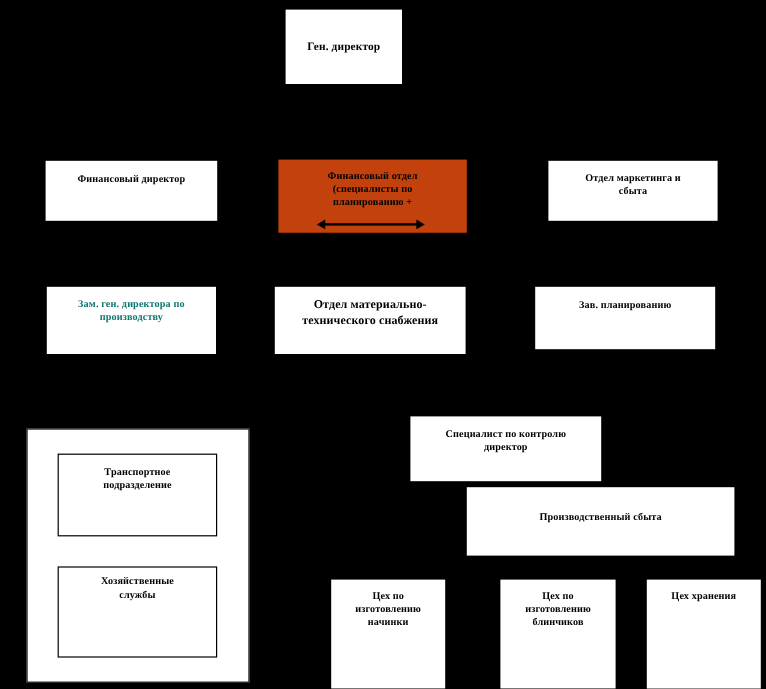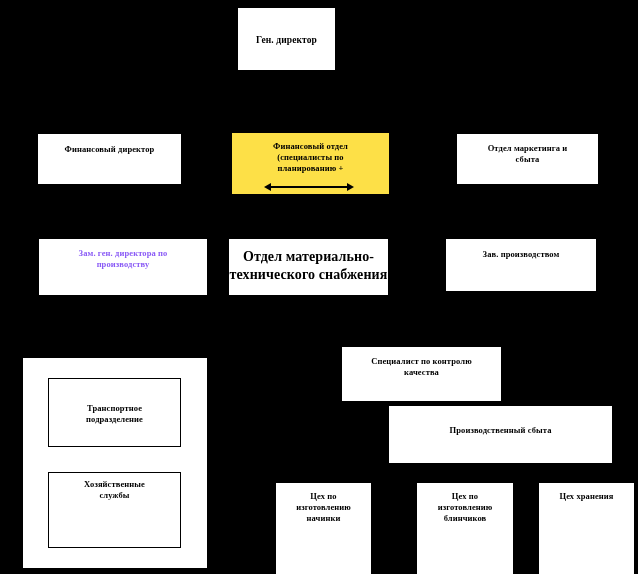--- a/index.html
+++ b/index.html
@@ -75,48 +75,48 @@
 
   <div class="group-panel" id="group-panels" style="left: 22px; top: 357px; width: 186px; height: 212px; background: rgb(255, 255, 255);"></div>
 
   <div id="nodes-layer">
       <div class="node plain" style="left: 238px; top: 8px; width: 97px; height: 62px; background: rgb(255, 255, 255); color: rgb(0, 0, 0); padding-top: 26px;">
         <span class="label" style="font-size: 9.5px;">Ген. директор</span>
       </div>
       <div class="node plain" style="left: 38px; top: 134px; width: 143px; height: 50px; background: rgb(255, 255, 255); color: rgb(0, 0, 0); padding-top: 10px;">
         <span class="label" style="font-size: 8.5px;">Финансовый директор</span>
       </div>
-      <div class="node plain" style="left: 232px; top: 133px; width: 157px; height: 61px; background: #fde047; color: rgb(0, 0, 0); padding-top: 8px;">
+      <div class="node plain" style="left: 232px; top: 133px; width: 157px; height: 61px; background: #c2410c; color: rgb(0, 0, 0); padding-top: 8px;">
         <span class="label" style="font-size: 8.5px;">Финансовый отдел
 (специалисты по
 планированию +</span>
       </div>
       <div class="node plain" style="left: 446px; top: 134px; width: 141px; height: 50px; background: rgb(255, 255, 255); color: rgb(0, 0, 0); padding-top: 9px; margin-left: 11px;">
         <span class="label" style="font-size: 8.5px;">Отдел маркетинга и
 сбыта</span>
       </div>
-      <div class="node plain" style="left: 39px; top: 239px; width: 168px; height: 56px; background: rgb(255, 255, 255); color: #8b5cf6; padding-top: 9px;">
+      <div class="node plain" style="left: 39px; top: 239px; width: 141px; height: 56px; background: rgb(255, 255, 255); color: #0f766e; padding-top: 9px;">
         <span class="label" style="font-size: 8.5px;">Зам. ген. директора по
 производству</span>
       </div>
       <div class="node plain" style="left: 229px; top: 239px; width: 159px; height: 56px; background: rgb(255, 255, 255); color: rgb(0, 0, 0); padding-top: 9px;">
-        <span class="label" style="font-size: 14px;">Отдел материально-
+        <span class="label" style="font-size: 10px;">Отдел материально-
 технического снабжения</span>
       </div>
       <div class="node plain" style="left: 446px; top: 239px; width: 150px; height: 52px; background: rgb(255, 255, 255); color: rgb(0, 0, 0); padding-top: 10px;">
-        <span class="label" style="font-size: 8.5px;">Зав. производством</span>
+        <span class="label" style="font-size: 8.5px;">Зав. планированию</span>
       </div>
       <div class="node plain" style="left: 342px; top: 347px; width: 159px; height: 54px; background: rgb(255, 255, 255); color: rgb(0, 0, 0); padding-top: 9px;">
         <span class="label" style="font-size: 8.5px;">Специалист по контролю
-качества</span>
+директор</span>
       </div>
       <div class="node plain" style="left: 389px; top: 406px; width: 223px; height: 57px; background: rgb(255, 255, 255); color: rgb(0, 0, 0); padding-top: 19px;">
         <span class="label" style="font-size: 8.5px;">Производственный сбыта</span>
       </div>
-      <div class="node outlined" style="left: 48px; top: 378px; width: 133px; height: 69px; background: rgb(255, 255, 255); color: rgb(0, 0, 0); padding-top: 24px;">
+      <div class="node outlined" style="left: 48px; top: 378px; width: 133px; height: 69px; background: rgb(255, 255, 255); color: rgb(0, 0, 0); padding-top: 9px;">
         <span class="label" style="font-size: 8.5px;">Транспортное
 подразделение</span>
       </div>
       <div class="node outlined" style="left: 48px; top: 472px; width: 133px; height: 76px; background: rgb(255, 255, 255); color: rgb(0, 0, 0); padding-top: 6px;">
         <span class="label" style="font-size: 8.5px;">Хозяйственные
 службы</span>
       </div>
       <div class="node plain" style="left: 276px; top: 483px; width: 95px; height: 91px; background: rgb(255, 255, 255); color: rgb(0, 0, 0); padding-top: 8px;">
         <span class="label" style="font-size: 8.5px;">Цех по
 изготовлению

